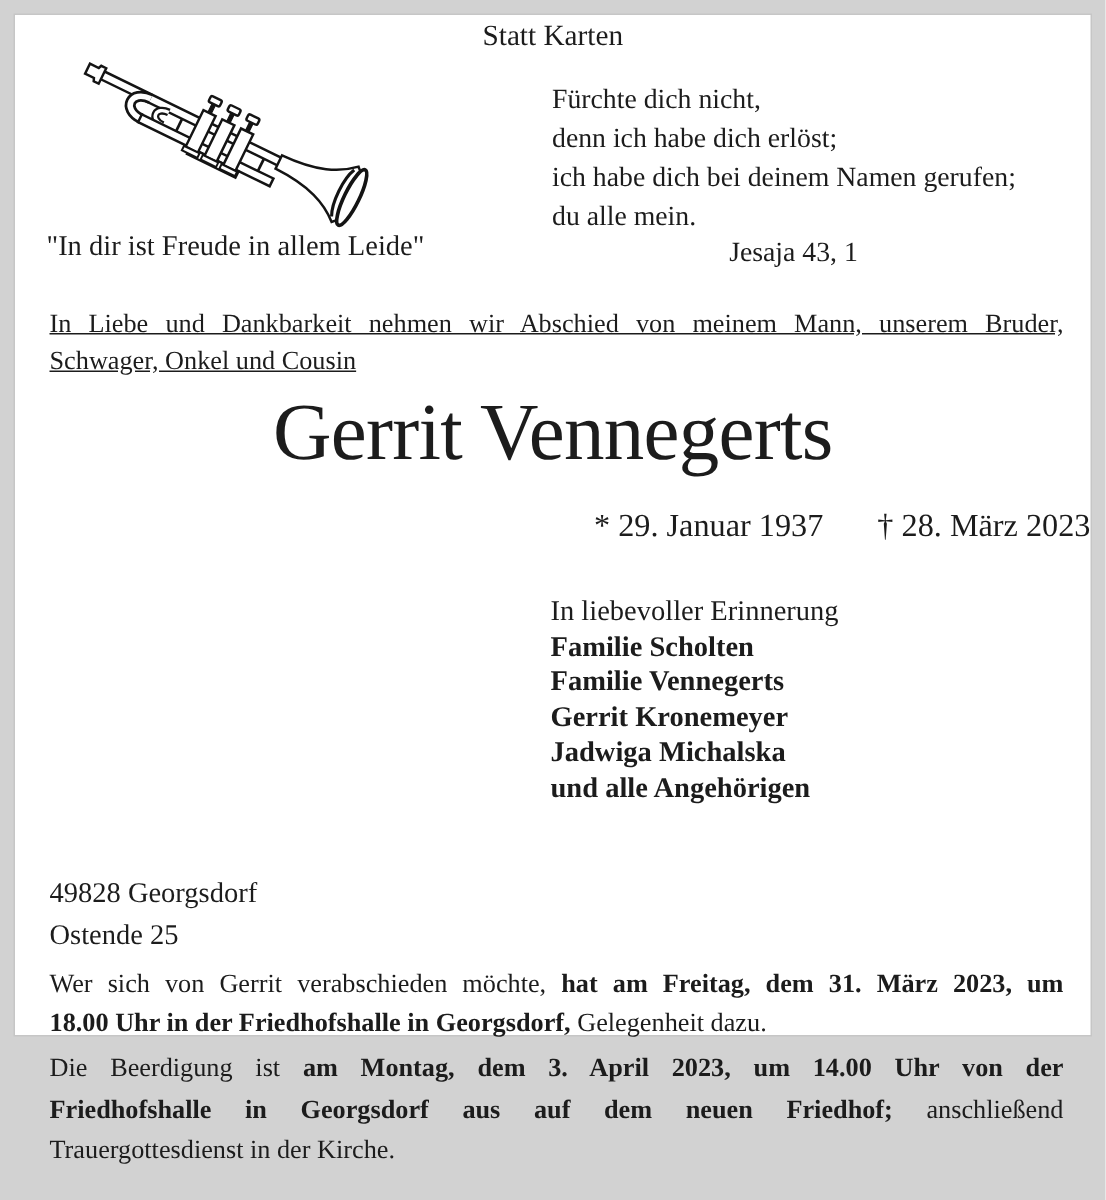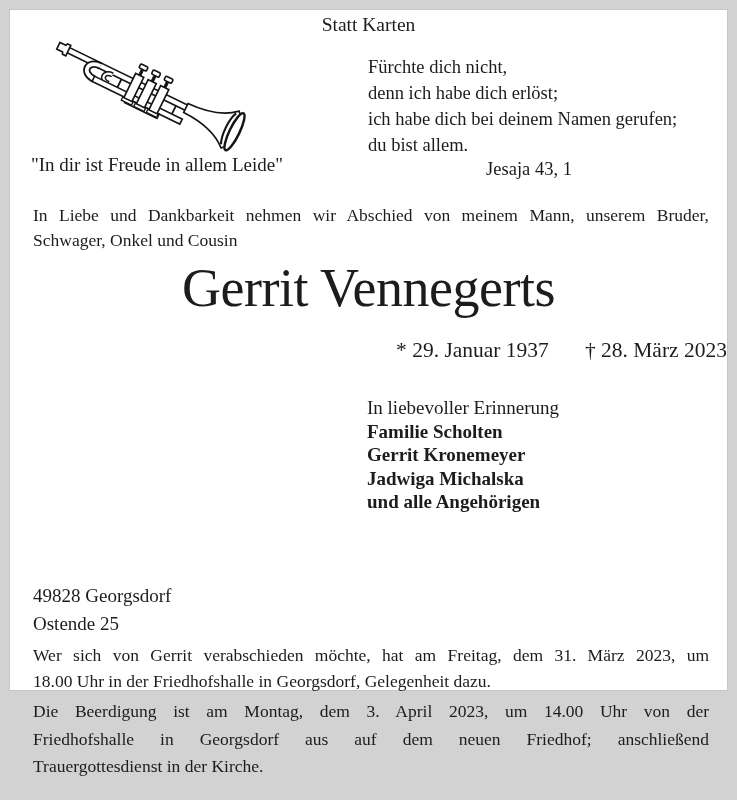--- a/index.html
+++ b/index.html
@@ -16,31 +16,31 @@
     box-shadow:0 0 0 1px #c6c6c6;
   }
   .abs{position:absolute;}
   .statt{top:4px;left:0;width:100%;text-align:center;font-size:19.5px;}
   .trumpet{left:22px;top:16px;width:235px;height:132px;}
   .trumpet svg{overflow:visible;display:block;}
   .scripture{left:358px;top:44px;width:322px;font-size:18.5px;line-height:26px;}
   .scripture .sline{white-space:nowrap;}
   .scripture .source{text-align:center;margin-top:-2px;}
   .motto{left:21px;top:144px;font-size:19px;white-space:nowrap;}
-  .announcement{left:23px;top:193px;width:676px;font-size:17.5px;line-height:25px;}
+  .announcement{left:23px;top:193px;width:676px;font-size:17.5px;line-height:25px;text-decoration:underline;}
   .jline{text-align:justify;text-align-last:justify;}
   .name{top:250px;left:0;width:100%;text-align:center;font-size:54px;line-height:56px;letter-spacing:-0.5px;}
   .dates{top:328px;left:0;width:100%;text-align:right;font-size:21.5px;}
   .dates .gap{display:inline-block;width:36px;}
   .memorial{left:357px;top:386px;font-size:19px;line-height:23.6px;white-space:nowrap;}
   .memorial .bold-name{font-weight:bold;}
   .address{left:23px;top:572px;font-size:19px;line-height:28px;white-space:nowrap;}
   .farewell{left:23px;top:632px;width:676px;font-size:17.5px;line-height:26px;}
   .burial{left:23px;top:688px;width:676px;font-size:17.5px;line-height:27.5px;}
-  .bold{font-weight:normal;}
+  .bold{font-weight:bold;}
 </style>
 </head>
 <body>
 
 <div class="page">
 
   <div class="abs statt">Statt Karten</div>
 
   <div class="abs trumpet">
     <svg width="235" height="132" viewBox="0 0 235 132" xmlns="http://www.w3.org/2000/svg">
@@ -81,40 +81,41 @@
         <path d="M232,6 C227,16 227,38 232,48" fill="none" stroke-width="2.5"></path>
         <ellipse cx="240" cy="27" rx="6" ry="25" stroke-width="3"></ellipse>
       </g>
     </svg>
   </div>
 
   <div class="abs scripture">
     <div class="sline">Fürchte dich nicht,</div>
     <div class="sline">denn ich habe dich erlöst;</div>
     <div class="sline">ich habe dich bei deinem Namen gerufen;</div>
-    <div class="sline">du bist allem.</div>
+    <div class="sline">du alle mein.</div>
     <div class="source">Jesaja 43, 1</div>
   </div>
 
   <div class="abs motto">"In dir ist Freude in allem Leide"</div>
 
   <div class="abs announcement">
     <div class="jline">In Liebe und Dankbarkeit nehmen wir Abschied von meinem Mann, unserem Bruder,</div>
     <div>Schwager, Onkel und Cousin</div>
   </div>
 
   <div class="abs name">Gerrit Vennegerts</div>
 
   <div class="abs dates">
     <span>* 29. Januar 1937</span><span class="gap"></span><span>† 28. März 2023</span>
   </div>
 
   <div class="abs memorial">
     <div>In liebevoller Erinnerung</div>
     <div class="bold-name">Familie Scholten</div>
+    <div class="bold-name">Familie Vennegerts</div>
     <div class="bold-name">Gerrit Kronemeyer</div>
     <div class="bold-name">Jadwiga Michalska</div>
     <div class="bold-name">und alle Angehörigen</div>
   </div>
 
   <div class="abs address">
     <div>49828 Georgsdorf</div>
     <div>Ostende 25</div>
   </div>
 

